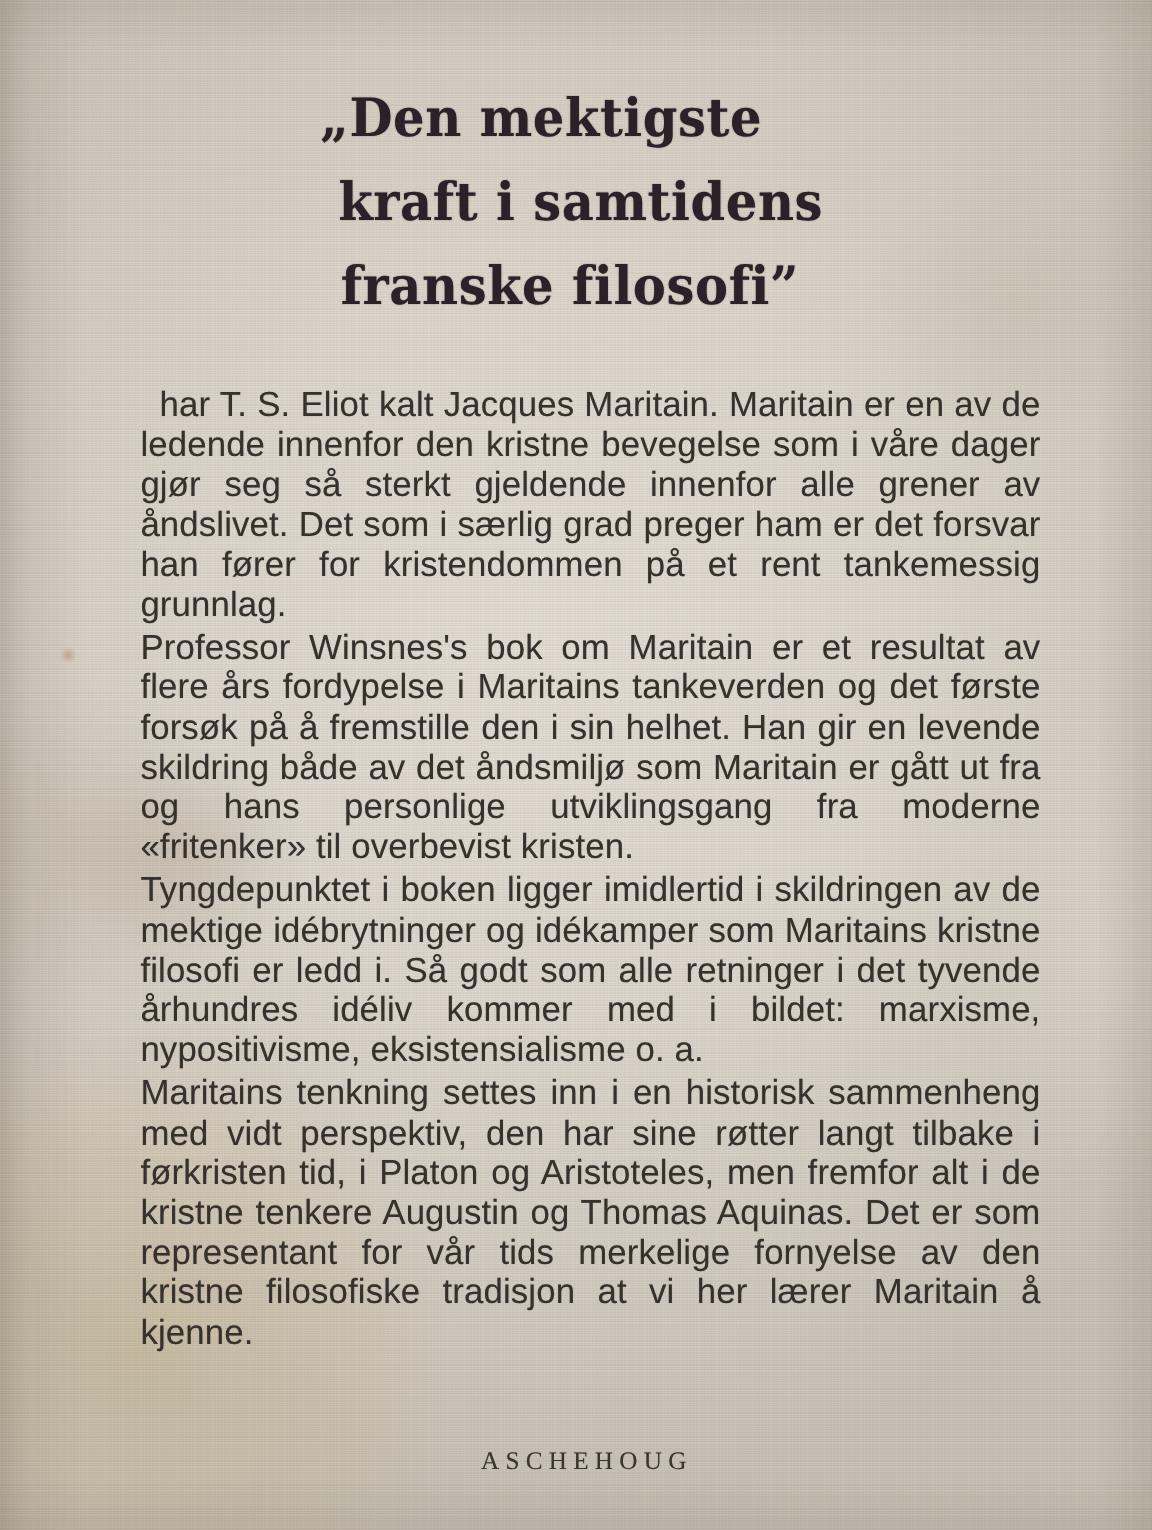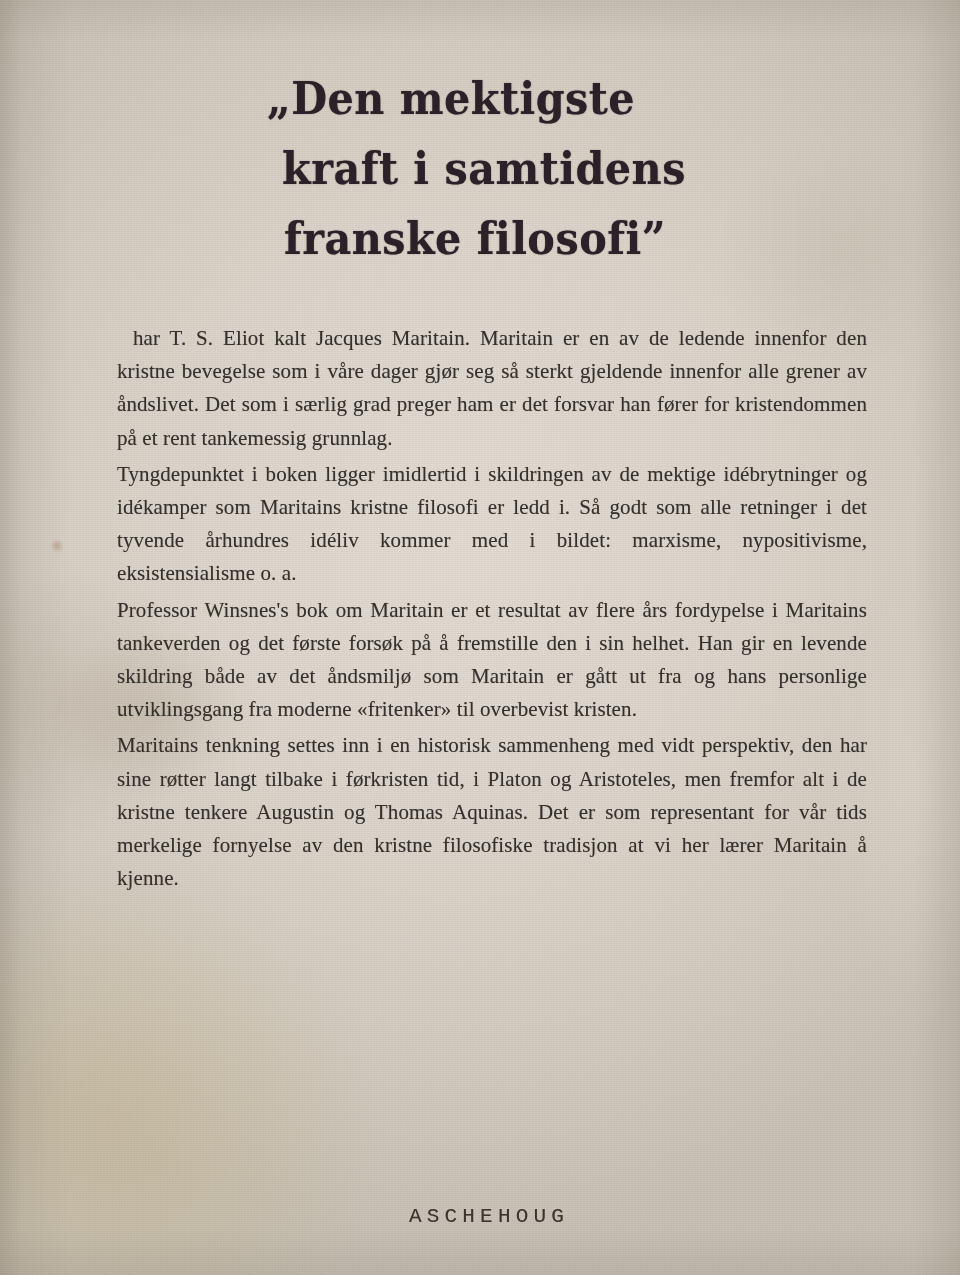--- a/index.html
+++ b/index.html
@@ -85,42 +85,42 @@
   
   .body-block {
     position: absolute;
     left: 117px;
     top: 322px;
     width: 750px;
   }
   .para {
     margin: 0 0 3px 0;
     color: #35312c;
-    font-family: Liberation Serif, serif;
-    font-size: 21px;
+    font-family: Liberation Sans, sans-serif;
+    font-size: 29px;
     line-height: 33.2px;
     text-align: justify;
     text-justify: inter-word;
     letter-spacing: 0.1px;
     text-shadow: 0 0 0.7px rgba(53,49,44,0.38);
   }
   .para-first { text-indent: 16px; }
   .para-faded { }
 
   
   .publisher {
     position: absolute;
     left: 0;
     top: 1205px;
     width: 960px;
     text-align: center;
   }
   .publisher-name {
     display: inline-block;
-    font-family: Liberation Mono, monospace;
+    font-family: Liberation Serif, serif;
     font-size: 21px;
     font-weight: normal;
     letter-spacing: 5.2px;
     color: #3a352f;
     padding-left: 18px;
     text-shadow: 0 0 0.6px rgba(58,53,47,0.4);
   }
 </style>
 </head>
 <body>
@@ -135,22 +135,22 @@
   <div class="content">
 
     <div class="title-block">
       <div class="title-line title-line-1">„Den mektigste</div>
       <div class="title-line title-line-2">kraft i samtidens</div>
       <div class="title-line title-line-3">franske filosofi”</div>
     </div>
 
     <div class="body-block">
       <p class="para para-first">har T. S. Eliot kalt Jacques Maritain. Maritain er en av de ledende innenfor den kristne bevegelse som i våre dager gjør seg så sterkt gjeldende innenfor alle grener av åndslivet. Det som i særlig grad preger ham er det forsvar han fører for kristendommen på et rent tankemessig grunnlag.</p>
+      <p class="para">Professor Winsnes's bok om Maritain er et resultat av flere års fordypelse i Maritains tankeverden og det første forsøk på å fremstille den i sin helhet. Han gir en levende skildring både av det åndsmiljø som Maritain er gått ut fra og hans personlige utviklingsgang fra moderne «fritenker» til overbevist kristen.</p>
       <p class="para">Tyngdepunktet i boken ligger imidlertid i skildringen av de mektige idébrytninger og idékamper som Maritains kristne filosofi er ledd i. Så godt som alle retninger i det tyvende århundres idéliv kommer med i bildet: marxisme, nypositivisme, eksistensialisme o. a.</p>
-      <p class="para">Professor Winsnes's bok om Maritain er et resultat av flere års fordypelse i Maritains tankeverden og det første forsøk på å fremstille den i sin helhet. Han gir en levende skildring både av det åndsmiljø som Maritain er gått ut fra og hans personlige utviklingsgang fra moderne «fritenker» til overbevist kristen.</p>
       <p class="para">Maritains tenkning settes inn i en historisk sammenheng med vidt perspektiv, den har sine røtter langt tilbake i førkristen tid, i Platon og Aristoteles, men fremfor alt i de kristne tenkere Augustin og Thomas Aquinas. Det er som representant for vår tids merkelige fornyelse av den kristne filosofiske tradisjon at vi her lærer Maritain å kjenne.</p>
     </div>
 
     <div class="publisher">
       <span class="publisher-name">ASCHEHOUG</span>
     </div>
 
   </div>
 </div>
 

